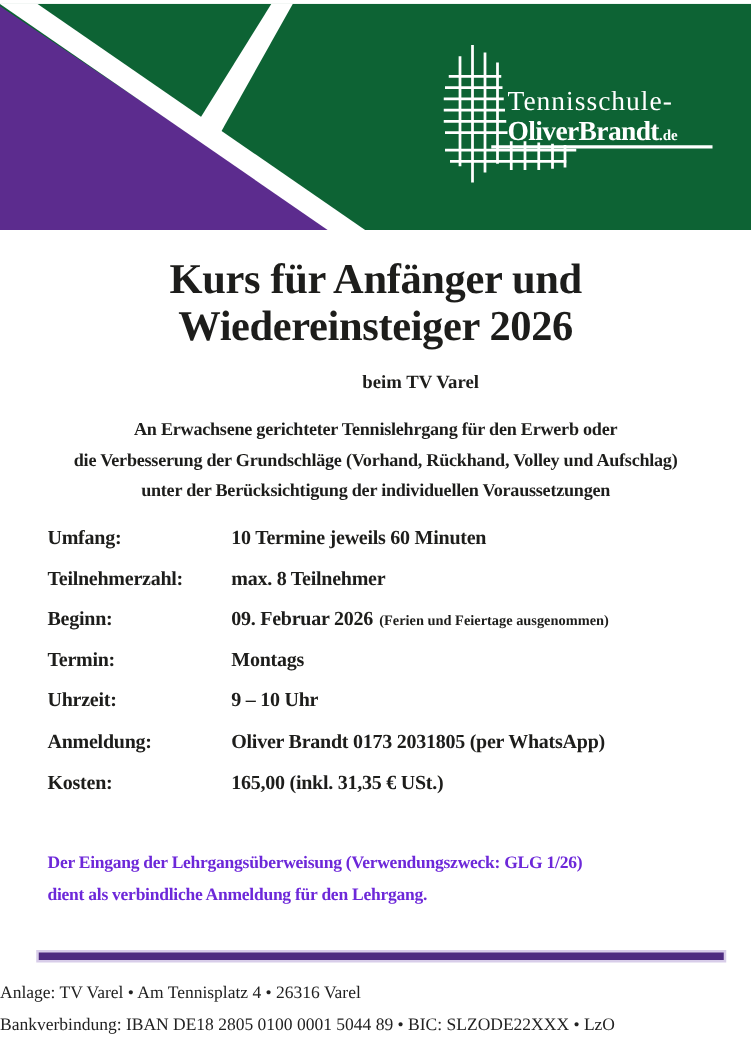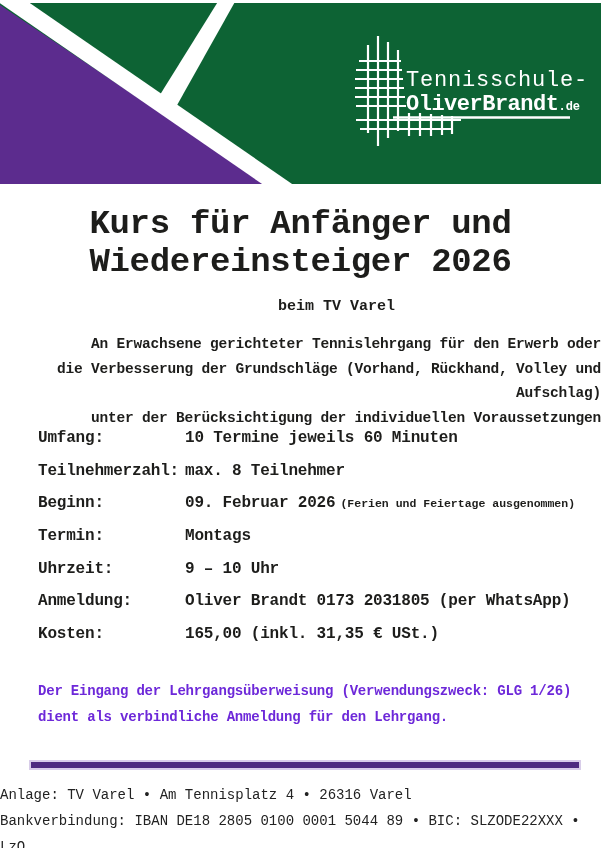--- a/index.html
+++ b/index.html
@@ -1,21 +1,21 @@
 <!DOCTYPE html>
 <html><head>
 <meta charset="utf-8">
 <style>
   html,body{margin:0;padding:0;background:#fff;}
   .page{
     position:relative;
     width:601px;height:848px;
     background:#ffffff;
     overflow:hidden;
-    font-family:Liberation Mono, monospace;
+    font-family:Liberation Serif, serif;
     color:#1d1d1b;
   }
   
   .banner{position:absolute;left:0;top:3px;width:601px;height:181px;}
   .banner svg{position:absolute;left:0;top:0;}
   .logo-text{position:absolute;color:#ffffff;white-space:nowrap;}
   .logo-line1{left:406px;top:67px;font-size:22px;font-weight:400;letter-spacing:0.8px;line-height:22px;}
   .logo-line2{left:406px;top:91px;font-size:22px;font-weight:700;letter-spacing:-0.5px;line-height:22px;}
   .logo-tld{font-size:12px;font-weight:700;letter-spacing:0;}
   
@@ -24,26 +24,26 @@
     text-align:center;font-size:34px;font-weight:700;line-height:38px;
     letter-spacing:-0.3px;color:#1d1d1b;
   }
   .subtitle{
     position:absolute;left:0;top:298px;width:601px;
     text-align:center;font-size:15px;font-weight:700;padding-left:36px;
   }
   
   .intro{
     position:absolute;left:0;top:332px;width:601px;
-    text-align:right;font-size:14.5px;font-weight:700;
+    text-align:center;font-size:14.5px;font-weight:700;
     line-height:24.5px;letter-spacing:-0.2px;
   }
   
   .details{position:absolute;left:38px;top:422px;width:540px;}
-  .drow{display:flex;align-items:center;height:32.6px;}
+  .drow{display:flex;align-items:flex-start;height:32.6px;}
   .dlabel{width:147px;flex:0 0 147px;font-size:16px;font-weight:700;letter-spacing:-0.2px;}
   .dvalue{font-size:16px;font-weight:700;letter-spacing:-0.2px;white-space:nowrap;}
   .dnote{font-size:11.5px;font-weight:700;margin-left:5px;letter-spacing:0;}
   
   .notice{
     position:absolute;left:38px;top:678px;width:540px;
     font-size:14px;font-weight:700;line-height:26px;
     letter-spacing:-0.2px;color:#6d28d9;
   }
   

